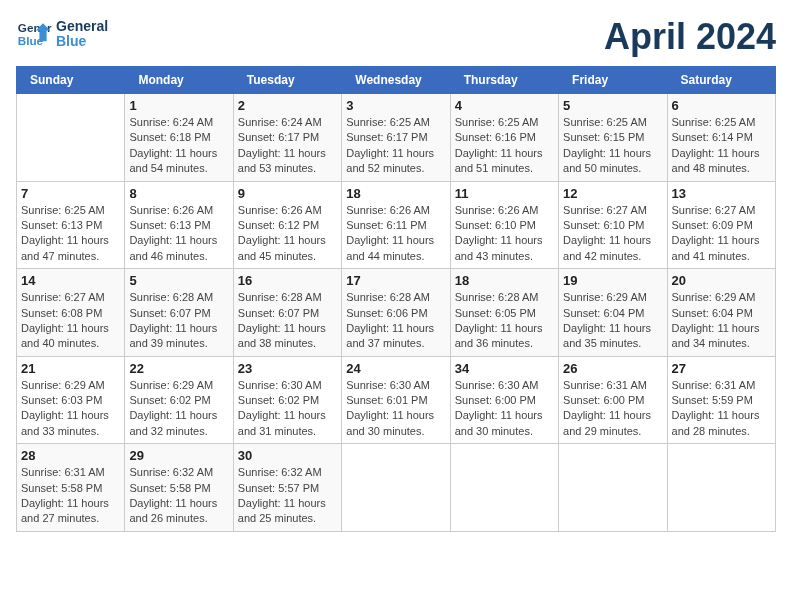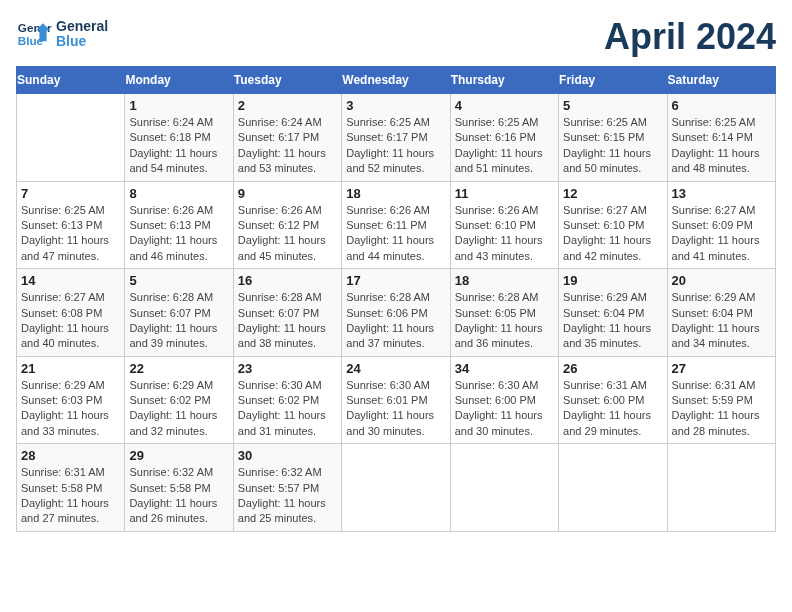--- a/index.html
+++ b/index.html
@@ -39,21 +39,21 @@
     table {
       width: 100%;
       border-collapse: collapse;
       table-layout: fixed;
     }
     thead tr th {
       background-color: #3a6bbf;
       color: #fff;
       font-size: 12px;
       font-weight: bold;
-      padding: 6px 0;
+      padding: 6px 13px;
       text-align: left;
       border: 1px solid #3a6bbf;
     }
     tbody tr td {
       border: 1px solid #ccc;
       vertical-align: top;
       padding: 4px;
       font-size: 10px;
       color: #333;
       height: 80px;

